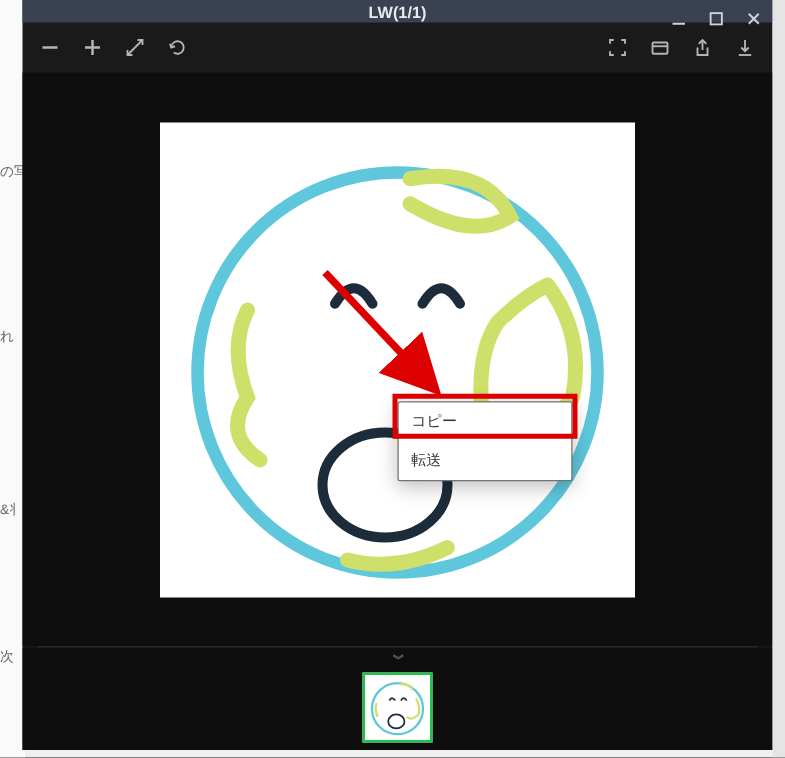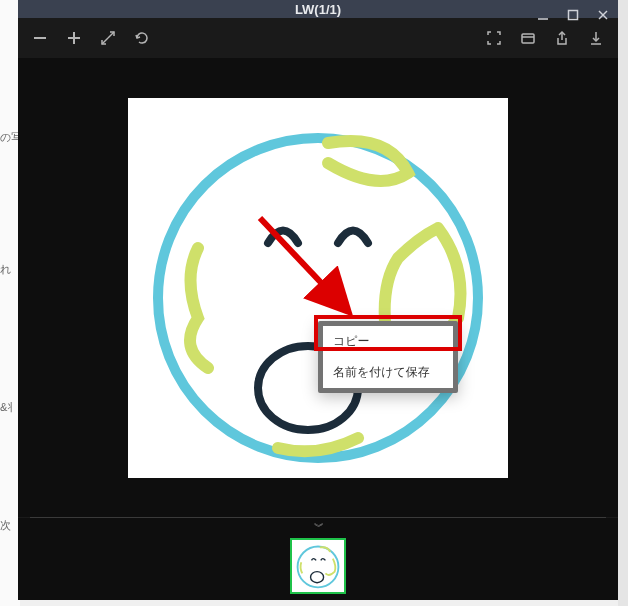--- a/index.html
+++ b/index.html
@@ -88,21 +88,21 @@
       position: relative;
     }
     .image-canvas svg { width: 100%; height: 100%; }
     .arrow {
       position: absolute;
       pointer-events: none;
     }
     .context-menu {
       position: absolute;
       background: #fff;
-      border: 5px solid #737373;
+      border: 1px solid #737373;
       border-radius: 2px;
       box-shadow: 0 4px 16px rgba(0,0,0,0.25);
       width: 140px;
       z-index: 10;
     }
     .context-menu .item {
       padding: 7px 10px;
       color: #333;
       font-size: 12px;
       cursor: pointer;
@@ -266,21 +266,21 @@
       <defs>
         <marker id="ah" markerWidth="8" markerHeight="8" refX="6" refY="4" orient="auto">
           <path d="M0,0 L8,4 L0,8 Z" fill="#dc0000"></path>
         </marker>
       </defs>
       <line x1="10" y1="10" x2="95" y2="100" stroke="#dc0000" stroke-width="6" marker-end="url(#ah)"></line>
     </svg>
 
     <div class="context-menu" style="left:300px; top:263px">
       <div class="item">コピー</div>
-      <div class="item">名前を付けて保存</div>
+      <div class="item">転送</div>
     </div>
 
     <div class="highlight-box" style="left:296px; top:257px; width:148px; height:36px"></div>
   </div>
 
   <div class="divider"></div>
 
   <div class="thumb-strip">
     <div class="collapse-chevrons">︾</div>
     <div class="thumb">

